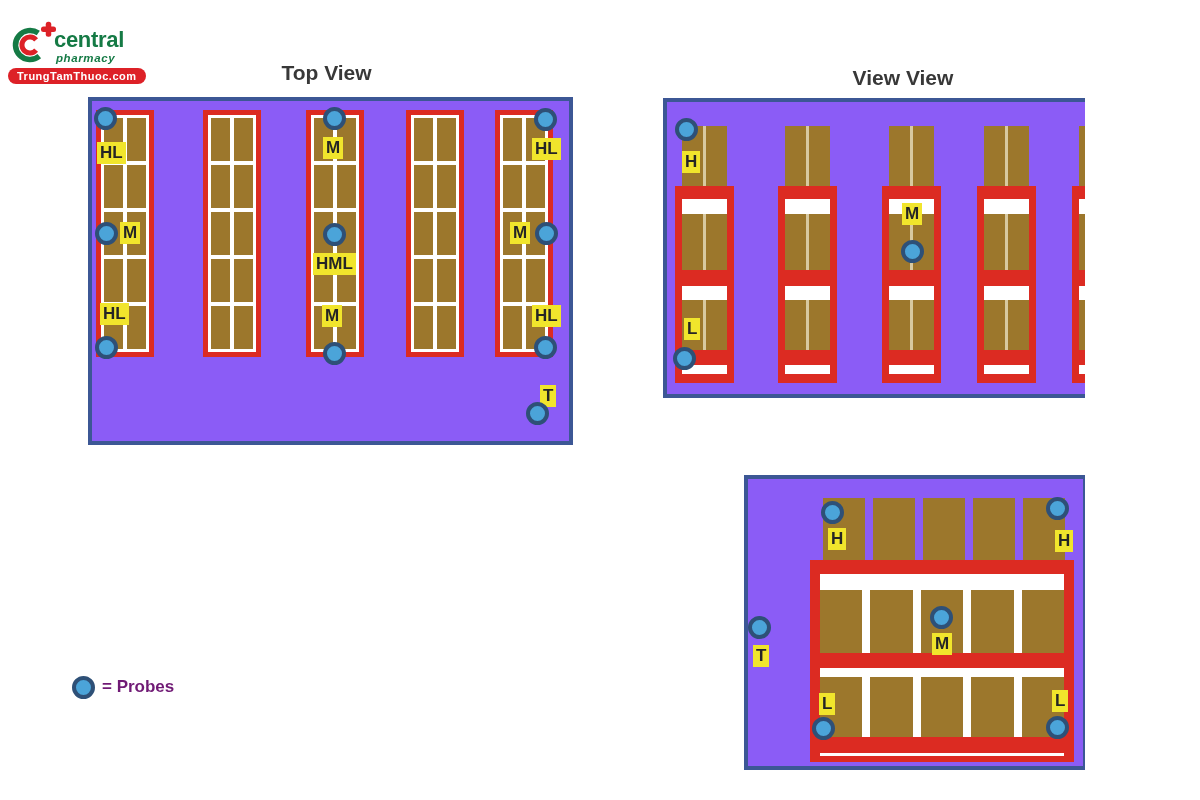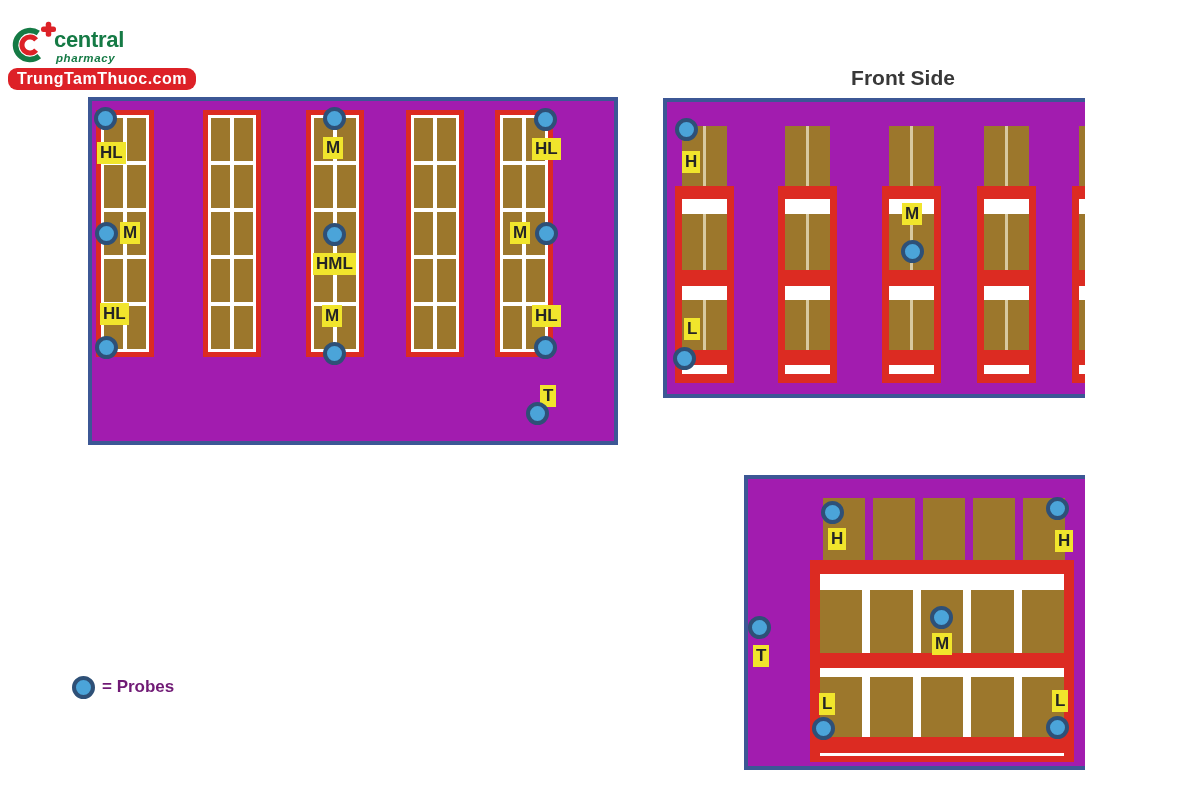--- a/index.html
+++ b/index.html
@@ -1,20 +1,20 @@
 <!DOCTYPE html>
 <html><head>
 <meta charset="utf-8">
 <style>
   html,body{margin:0;padding:0;background:#fff;}
   .canvas{position:relative;width:1085px;height:800px;background:#ffffff;overflow:hidden;
           font-family:"Liberation Sans",sans-serif;}
   
   .view-title{position:absolute;text-align:center;font-weight:bold;font-size:21px;color:#383838;z-index:2;}
-  .vbox{position:absolute;border:4px solid #3c5795;background:#a21caf;z-index:1;padding-left:45px;}
+  .vbox{position:absolute;border:4px solid #3c5795;background:#8b5cf6;z-index:1;}
   
   .probe{position:absolute;width:15px;height:15px;border-radius:50%;background:#4ba4d9;
          border:4px solid #2e5077;z-index:5;box-sizing:content-box;}
   .plabel{position:absolute;z-index:4;background:#f1e52c;color:#252525;font-weight:bold;
           font-size:17px;line-height:22px;padding:0 3px;white-space:nowrap;}
   
   .rack-top{position:absolute;top:9px;width:58px;height:247px;border:5px solid #dc2b22;
             background:#fff;padding:3px;box-sizing:border-box;z-index:1;}
   .tgrid{display:grid;grid-template-columns:1fr 1fr;grid-template-rows:repeat(5,1fr);
          gap:4px;width:100%;height:100%;}
@@ -42,40 +42,41 @@
   .sh3{height:3px;}.sh9{height:9px;}.sh14{height:14px;}.sh15{height:15px;}
   .sh16{height:16px;}.sh60{height:60px;}.sh63{height:63px;}
   
   .legend-text{position:absolute;left:102px;top:677px;font-size:17px;font-weight:600;color:#701a75;}
   
   .logo-brand{position:absolute;left:54px;top:27px;font-size:22px;font-weight:bold;
               color:#157a45;letter-spacing:-0.3px;}
   .logo-tag{position:absolute;left:56px;top:52px;font-size:11.5px;font-weight:bold;
             color:#157a45;letter-spacing:0.6px;font-style:italic;}
   .logo-pill{position:absolute;left:8px;top:68px;background:#dd2127;color:#fff;
-             font-size:16px;font-weight:bold;padding:2px 9px;border-radius:9px;letter-spacing:0.5px;}
+             font-size:11px;font-weight:bold;padding:2px 9px;border-radius:9px;letter-spacing:0.5px;}
   .logo-svg{position:absolute;left:12px;top:18px;}
 </style>
 </head>
 <body>
 
 <div class="canvas">
 
   <div>
     <svg class="logo-svg" width="44" height="46" viewBox="0 0 44 46">
       <path d="M26.3 15.1 A14.5 14.5 0 1 0 27.3 38.1" fill="none" stroke="#157a45" stroke-width="5.5"></path>
       <path d="M24.1 21.9 A8 8 0 1 0 24.1 32.1" fill="none" stroke="#dd2127" stroke-width="5"></path>
       <rect x="29" y="8.5" width="15" height="5.5" rx="2.5" fill="#dd2127"></rect>
       <rect x="33.75" y="3.75" width="5.5" height="15" rx="2.5" fill="#dd2127"></rect>
     </svg>
     <div class="logo-brand">central</div>
     <div class="logo-tag">pharmacy</div>
     <div class="logo-pill">TrungTamThuoc.com</div>
   </div>
 
+  <div class="view-title" style="left:88px;width:477px;top:61px">Top View</div>
   <div class="vbox" id="top-box" style="left:88px;top:97px;width:477px;height:340px">
 
     <div class="probe" style="left:2px;top:6px"></div>
     <div class="probe" style="left:231px;top:6px"></div>
     <div class="probe" style="left:442px;top:7px"></div>
     <div class="probe" style="left:3px;top:121px"></div>
     <div class="probe" style="left:231px;top:122px"></div>
     <div class="probe" style="left:443px;top:121px"></div>
     <div class="probe" style="left:3px;top:235px"></div>
     <div class="probe" style="left:231px;top:241px"></div>
@@ -157,21 +158,21 @@
           <div class="cell"></div>
           <div class="cell"></div>
           <div class="cell"></div>
           <div class="cell"></div>
           <div class="cell"></div>
           <div class="cell"></div>
         </div>
   </div>
     </div>
 
-  <div class="view-title" style="left:663px;width:480px;top:66px">Front Side</div>
+  <div class="view-title" style="left:663px;width:480px;top:66px">View View</div>
   <div class="vbox" id="front-box" style="left:663px;top:98px;width:480px;height:292px">
 
     <div class="probe" style="left:8px;top:16px"></div>
     <div class="probe" style="left:441px;top:15px"></div>
     <div class="probe" style="left:234px;top:138px"></div>
     <div class="probe" style="left:6px;top:245px"></div>
     <div class="probe" style="left:441px;top:244px"></div>
 
     <div class="plabel" style="left:15px;top:49px">H</div>
     <div class="plabel" style="left:454px;top:50px">H</div>

